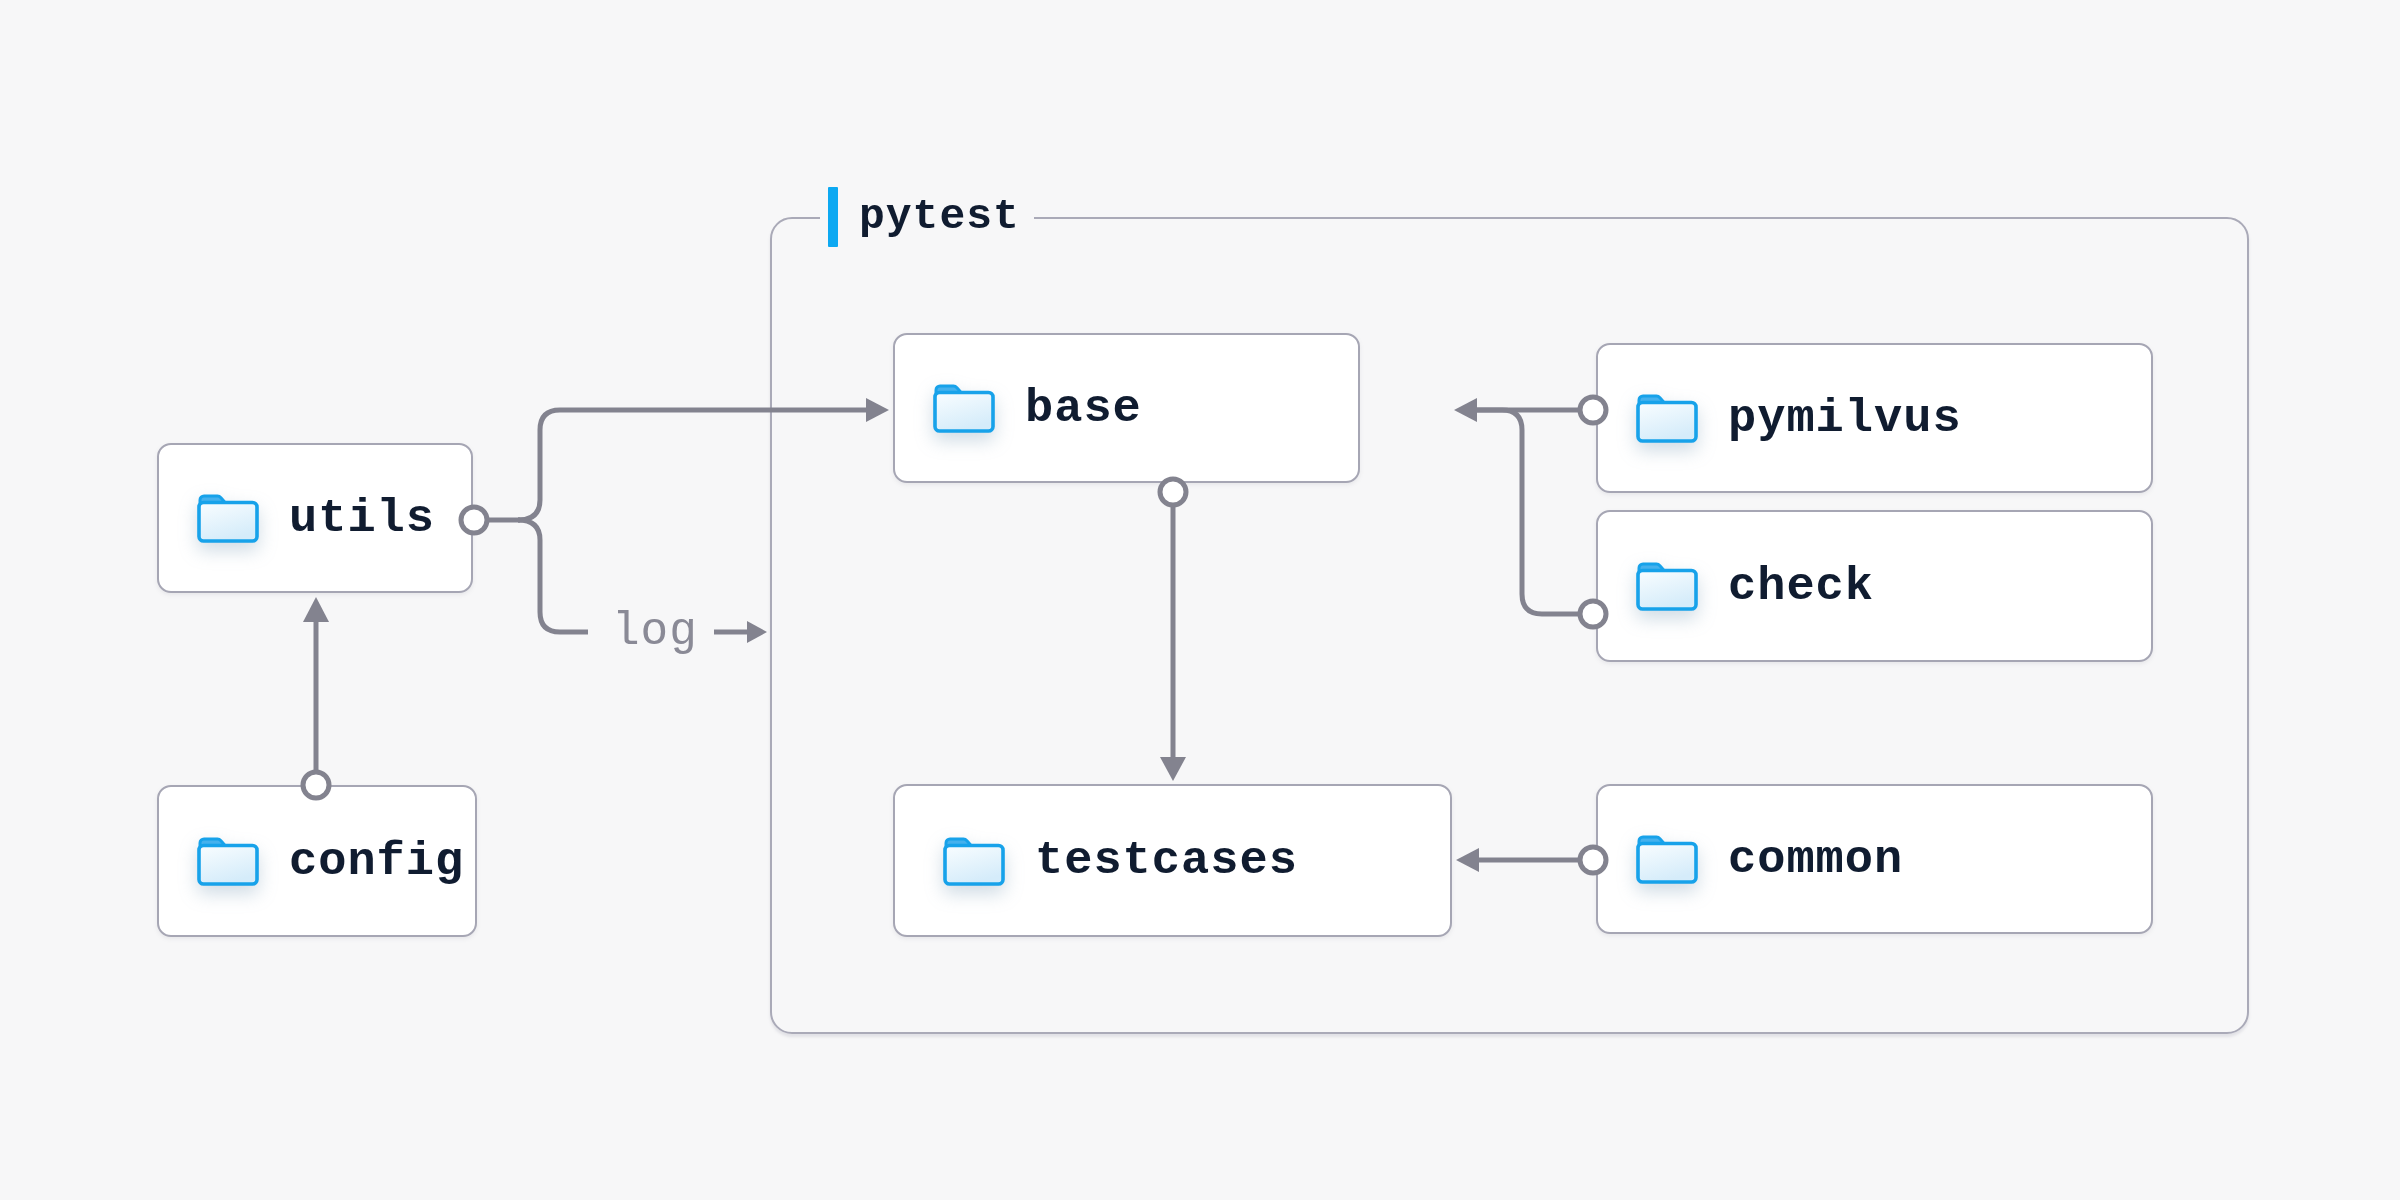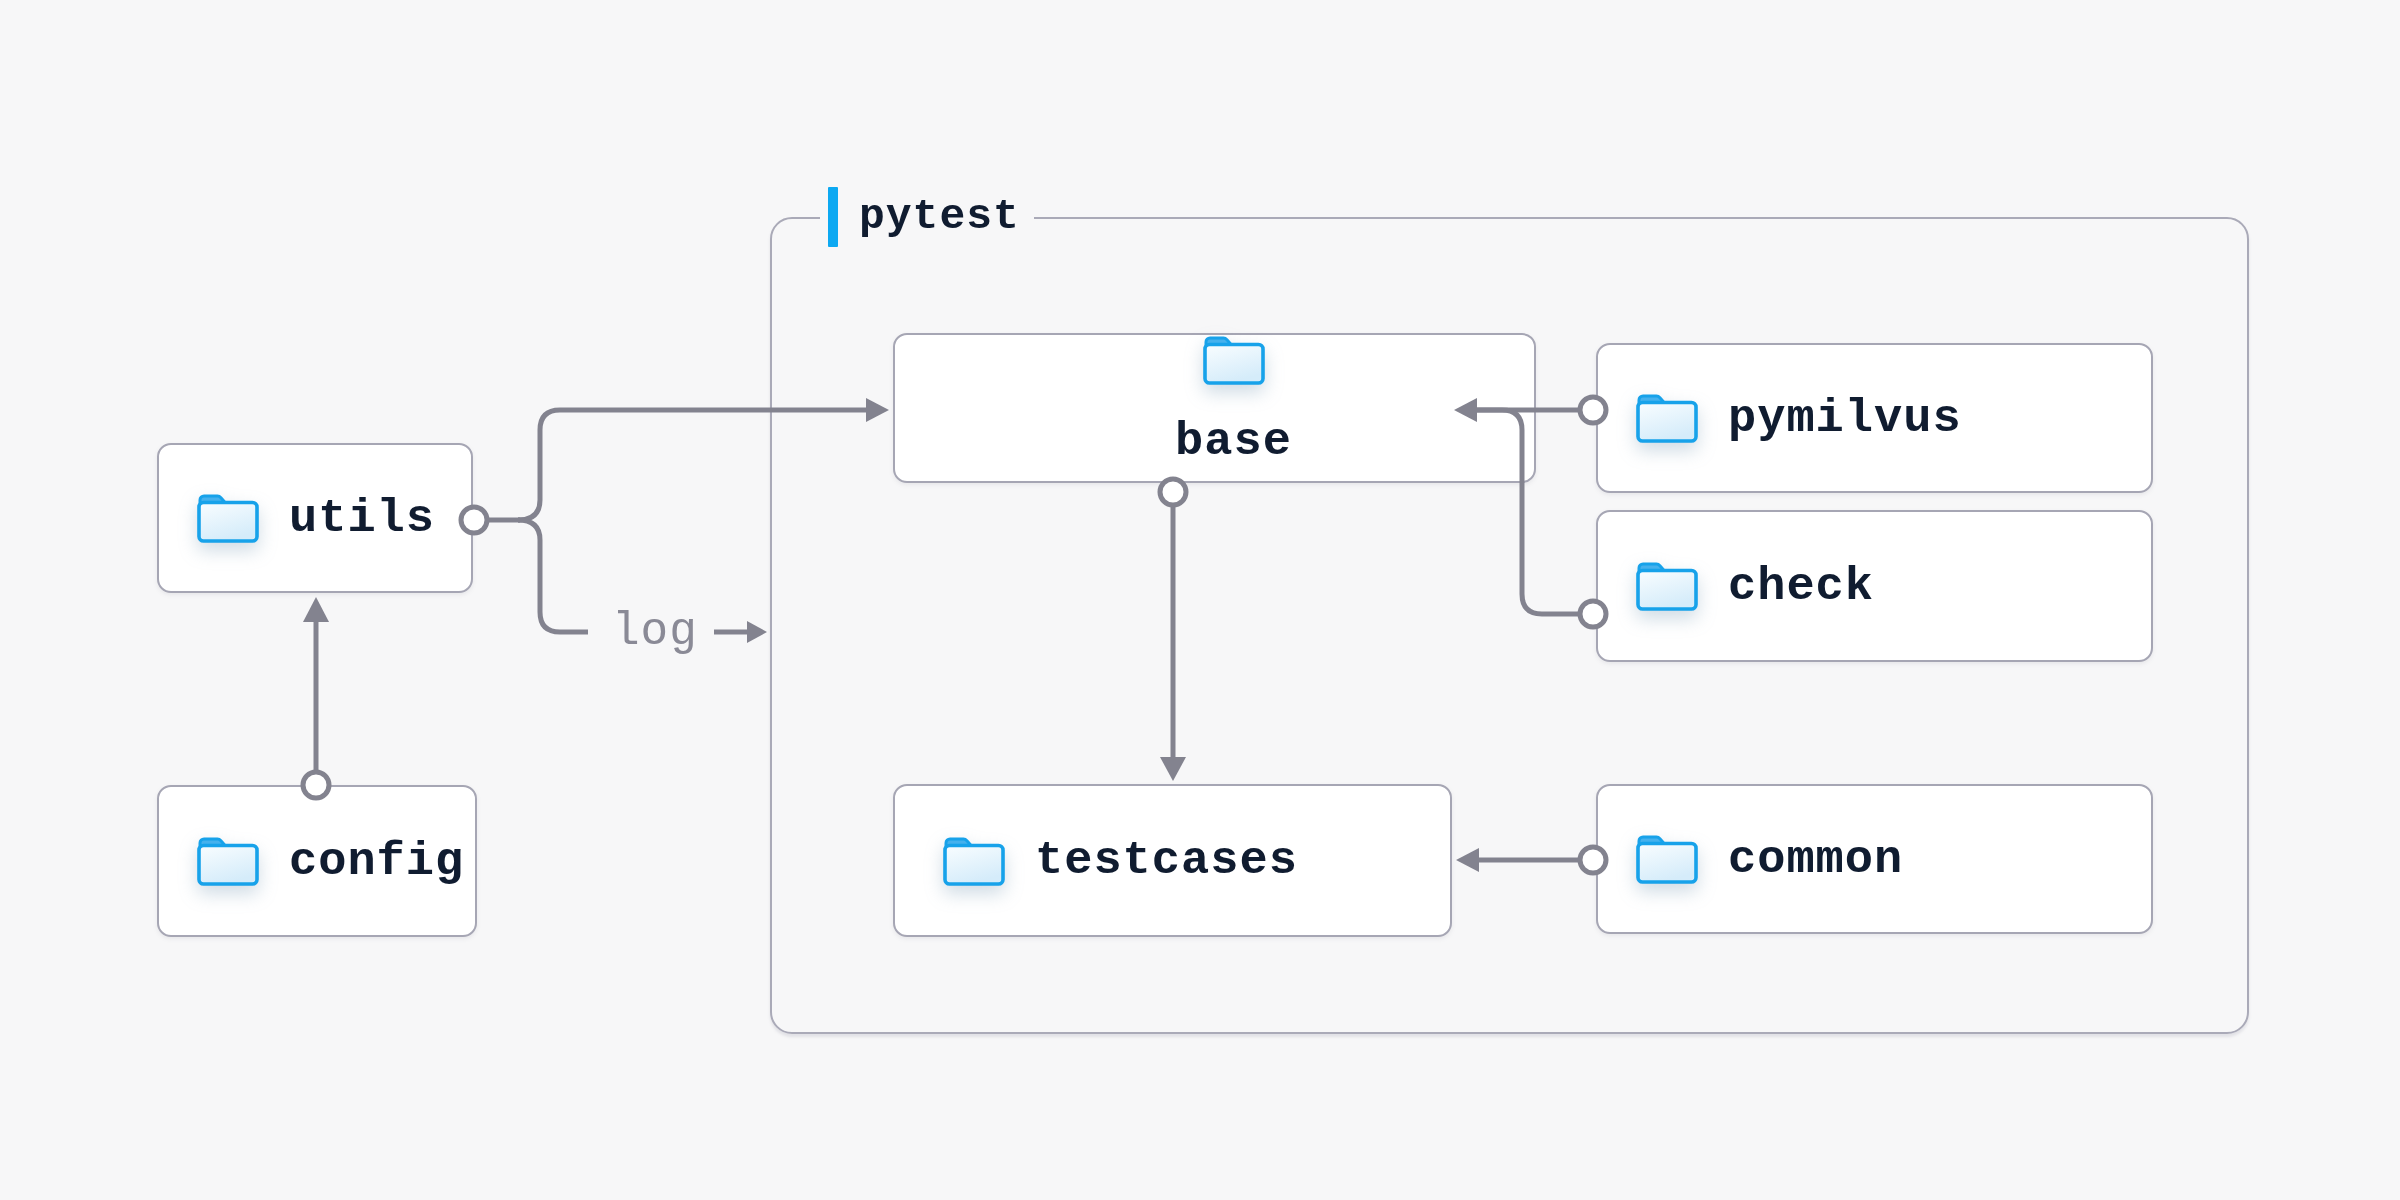--- a/index.html
+++ b/index.html
@@ -45,21 +45,21 @@
     box-shadow:0 2px 4px rgba(120,120,140,0.12);
     z-index:2;
   }
   .node-label{
     font-size:47px;font-weight:700;letter-spacing:1px;
     color:var(--label_text,#101c30);white-space:nowrap;
   }
   .folder{filter:drop-shadow(0 8px 9px rgba(100,140,170,0.30));flex:0 0 auto;}
   .node-utils    {left:157px;top:443px;width:316px;height:150px;text-align:right;}
   .node-config   {left:157px;top:785px;width:320px;height:152px;text-align:center;}
-  .node-base     {left:893px;top:333px;width:643px;height:150px;flex-direction:column;}
+  .node-base     {left:893px;top:333px;width:467px;height:150px;}
   .node-testcases{left:893px;top:784px;width:559px;height:153px;padding-left:48px;}
   .node-pymilvus {left:1596px;top:343px;width:557px;height:150px;}
   .node-check    {left:1596px;top:510px;width:557px;height:152px;}
   .node-common   {left:1596px;top:784px;width:557px;height:150px;}
   
   #connectors{position:absolute;left:0;top:0;z-index:3;pointer-events:none;}
   #connectors .wire{
     fill:none;stroke:var(--connector,#83838f);stroke-width:5;stroke-linejoin:round;
   }
   #connectors .head{fill:var(--connector,#83838f);stroke:none;}

